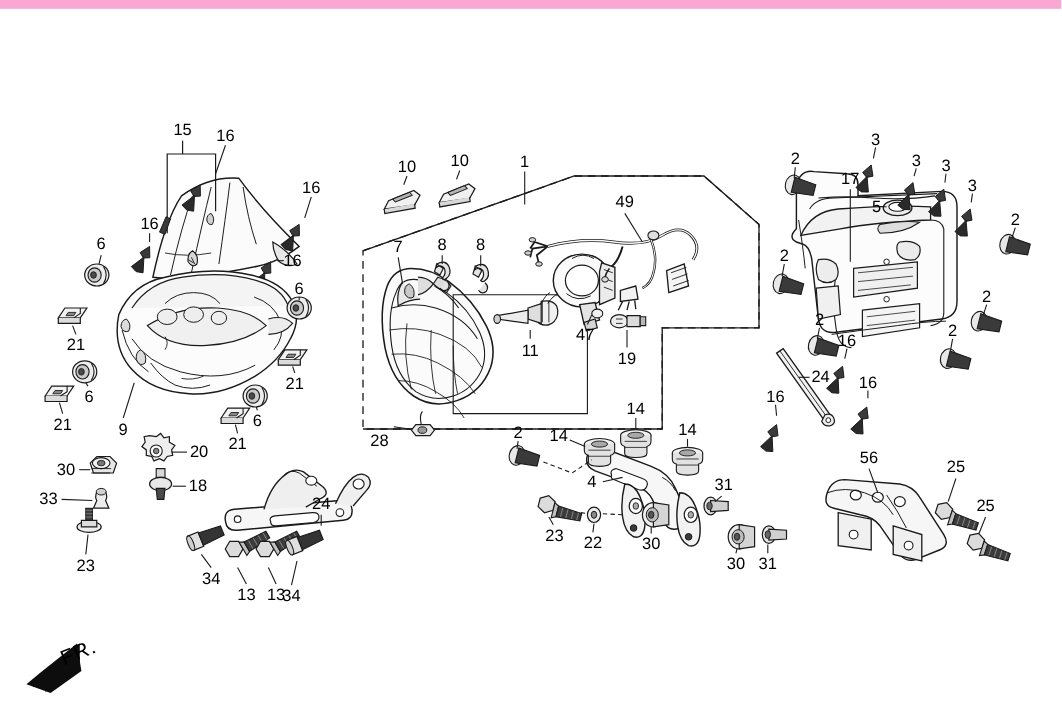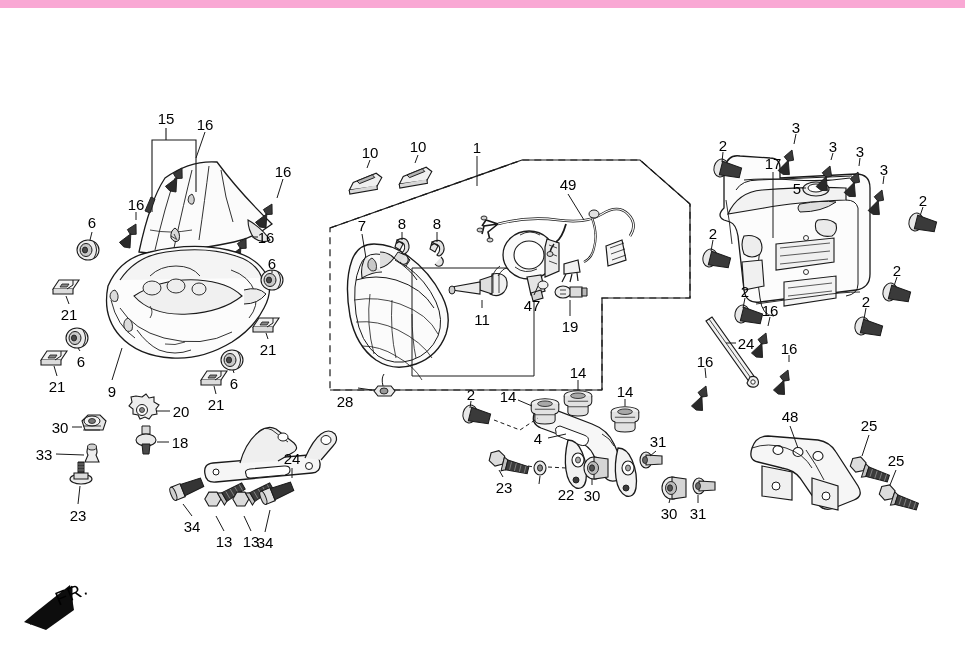--- a/index.html
+++ b/index.html
@@ -563,40 +563,40 @@
 <div class="lbl" style="left:482px;top:311px">11</div>
 <div class="lbl" style="left:532px;top:297px">47</div>
 <div class="lbl" style="left:570px;top:318px">19</div>
 <div class="lbl" style="left:345px;top:393px">28</div>
 <div class="lbl" style="left:508px;top:388px">14</div>
 <div class="lbl" style="left:578px;top:364px">14</div>
 <div class="lbl" style="left:625px;top:383px">14</div>
 <div class="lbl" style="left:471px;top:386px">2</div>
 <div class="lbl" style="left:538px;top:430px">4</div>
 <div class="lbl" style="left:504px;top:479px">23</div>
-<div class="lbl" style="left:566px;top:486px">22</div>
+<div class="lbl" style="left:539px;top:486px">22</div>
 <div class="lbl" style="left:592px;top:487px">30</div>
 <div class="lbl" style="left:658px;top:433px">31</div>
 <div class="lbl" style="left:669px;top:505px">30</div>
 <div class="lbl" style="left:698px;top:505px">31</div>
 <div class="lbl" style="left:723px;top:137px">2</div>
 <div class="lbl" style="left:796px;top:119px">3</div>
 <div class="lbl" style="left:833px;top:138px">3</div>
 <div class="lbl" style="left:860px;top:143px">3</div>
 <div class="lbl" style="left:884px;top:161px">3</div>
 <div class="lbl" style="left:773px;top:155px">17</div>
 <div class="lbl" style="left:797px;top:180px">5</div>
 <div class="lbl" style="left:923px;top:192px">2</div>
 <div class="lbl" style="left:713px;top:225px">2</div>
 <div class="lbl" style="left:897px;top:262px">2</div>
 <div class="lbl" style="left:745px;top:283px">2</div>
 <div class="lbl" style="left:866px;top:293px">2</div>
 <div class="lbl" style="left:770px;top:302px">16</div>
 <div class="lbl" style="left:746px;top:335px">24</div>
 <div class="lbl" style="left:789px;top:340px">16</div>
 <div class="lbl" style="left:705px;top:353px">16</div>
-<div class="lbl" style="left:790px;top:408px">48</div>
+<div class="lbl" style="left:790px;top:408px">56</div>
 <div class="lbl" style="left:869px;top:417px">25</div>
 <div class="lbl" style="left:896px;top:452px">25</div>
 
 <div class="fr-text" style="left:55px;top:575px">FR.</div>
 
 </div>
 
 </body></html>

